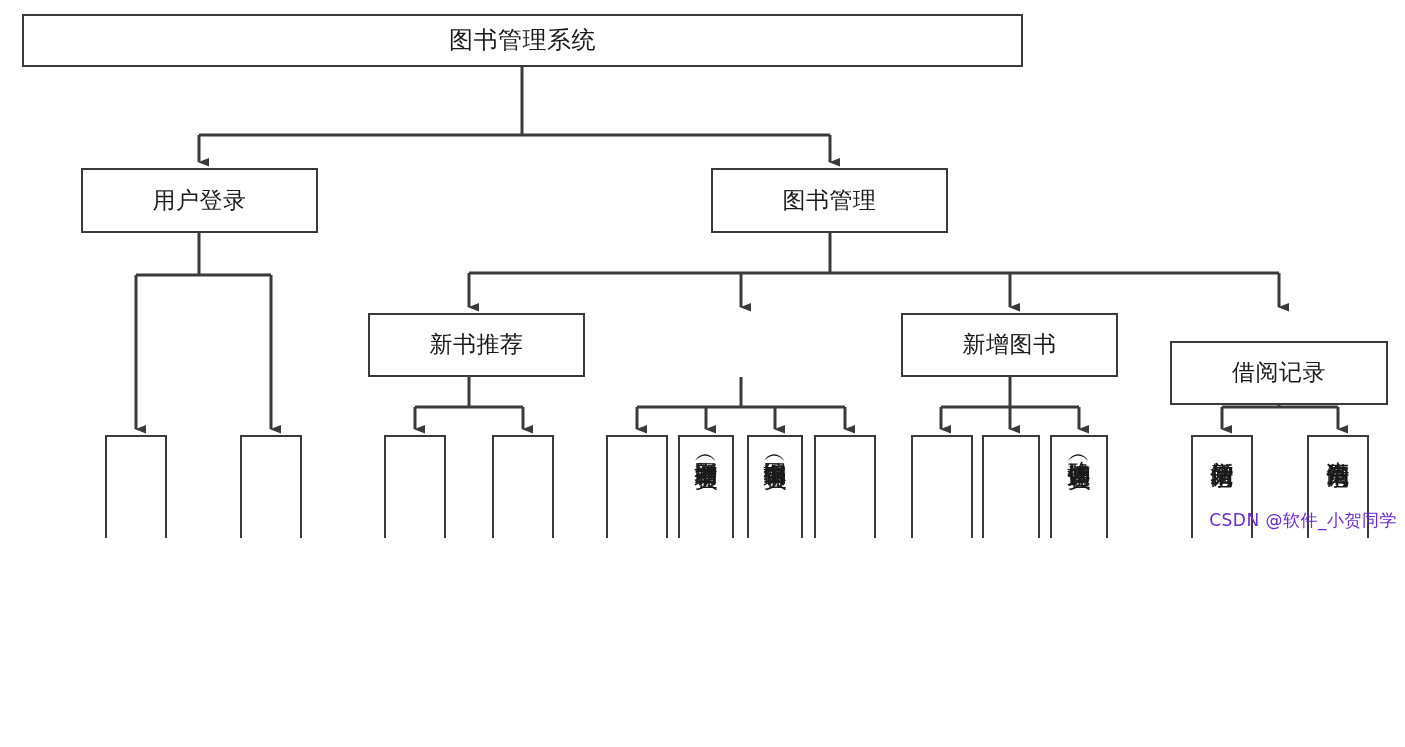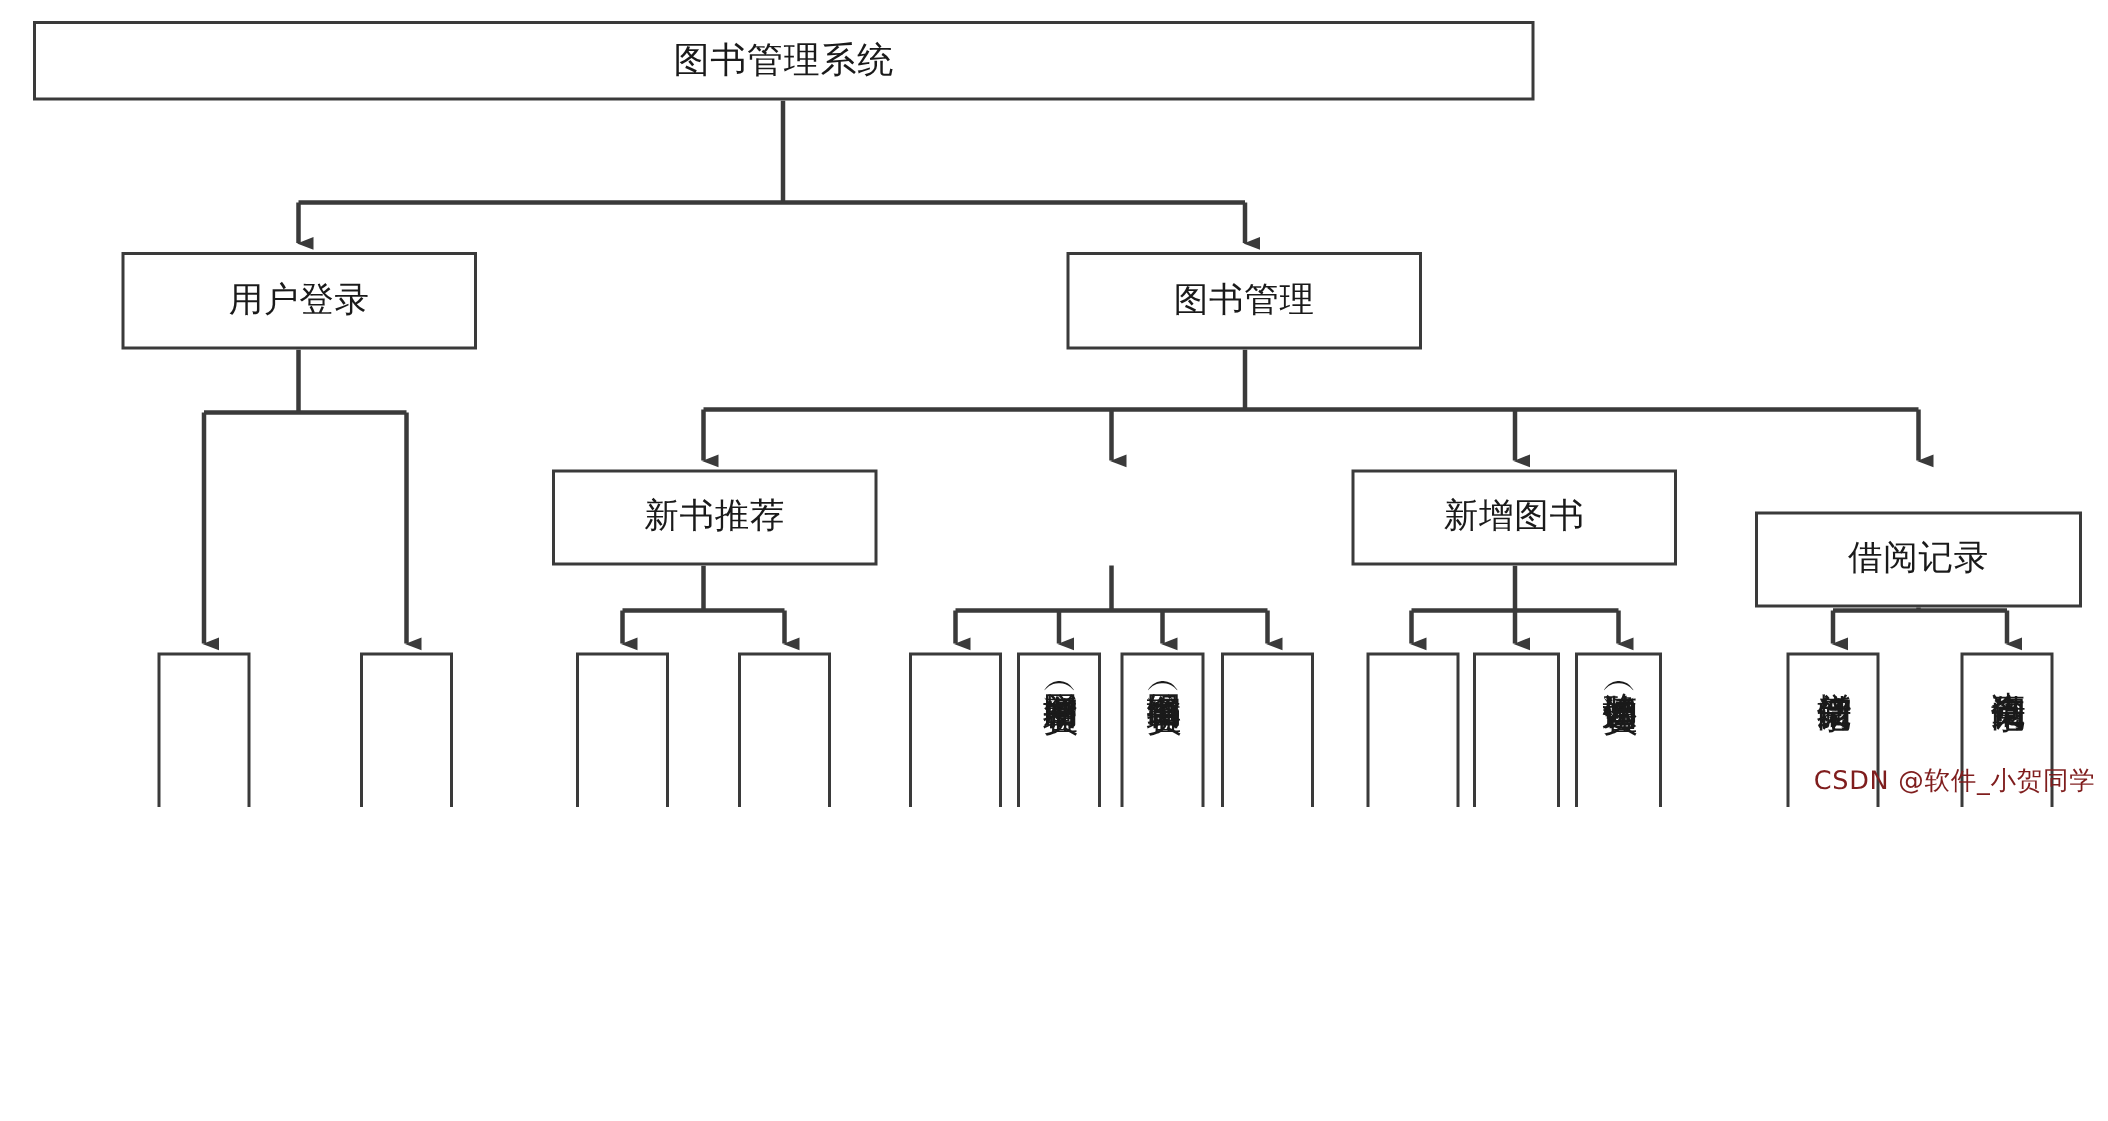--- a/index.html
+++ b/index.html
@@ -72,21 +72,21 @@
   }
   .node.vert.centerv {
     align-items: center;
     padding-top: 0;
   }
   #watermark {
     position: absolute;
     right: 8px;
     bottom: 6px;
     font-size: 17px;
-    color: #7f1d1d;
+    color: #6d28d9;
     letter-spacing: 0.5px;
     z-index: 5;
     user-select: none;
     white-space: nowrap;
   }
 </style>
 </head>
 <body>
 
 <div id="diagram-root">

